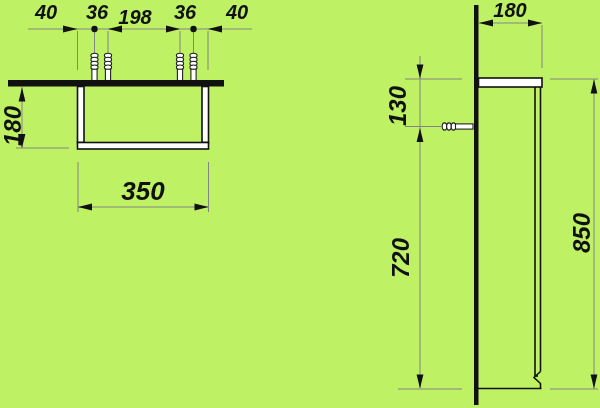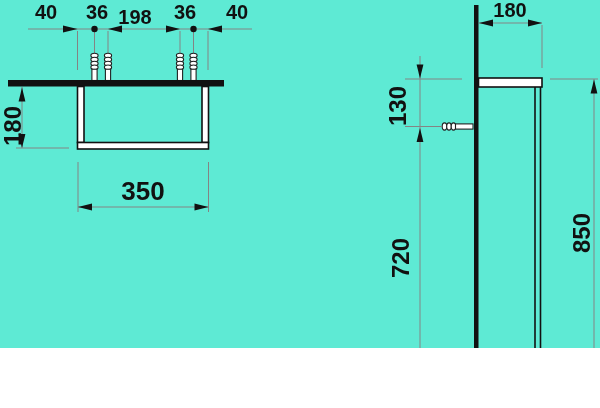--- a/index.html
+++ b/index.html
@@ -1,16 +1,16 @@
 <!DOCTYPE html>
 <html><head>
 <meta charset="utf-8">
 <style>
   html,body{margin:0;padding:0;background:#ffffff;}
-  .stage{position:relative;width:600px;height:348px;background:#5eead4;overflow:hidden;}
+  .stage{position:relative;width:600px;height:408px;background:#bef264;overflow:hidden;font-style:italic;}
   svg{display:block;}
   text{font-family:"Liberation Sans", sans-serif;font-weight:bold;fill:#111111;}
   .dim-label{font-size:20px;}
   .dim-label-big{font-size:26px;}
   .dim-label-rot{font-size:24px;}
   .thin{stroke:#848484;stroke-width:1;fill:none;}
   .struct{stroke:#111111;stroke-width:1.6;fill:#ffffff;}
   .struct-line{stroke:#111111;stroke-width:1.6;fill:none;}
   .screw{stroke:#222222;stroke-width:1.1;fill:#ffffff;}
   .blk{fill:#111111;stroke:none;}

